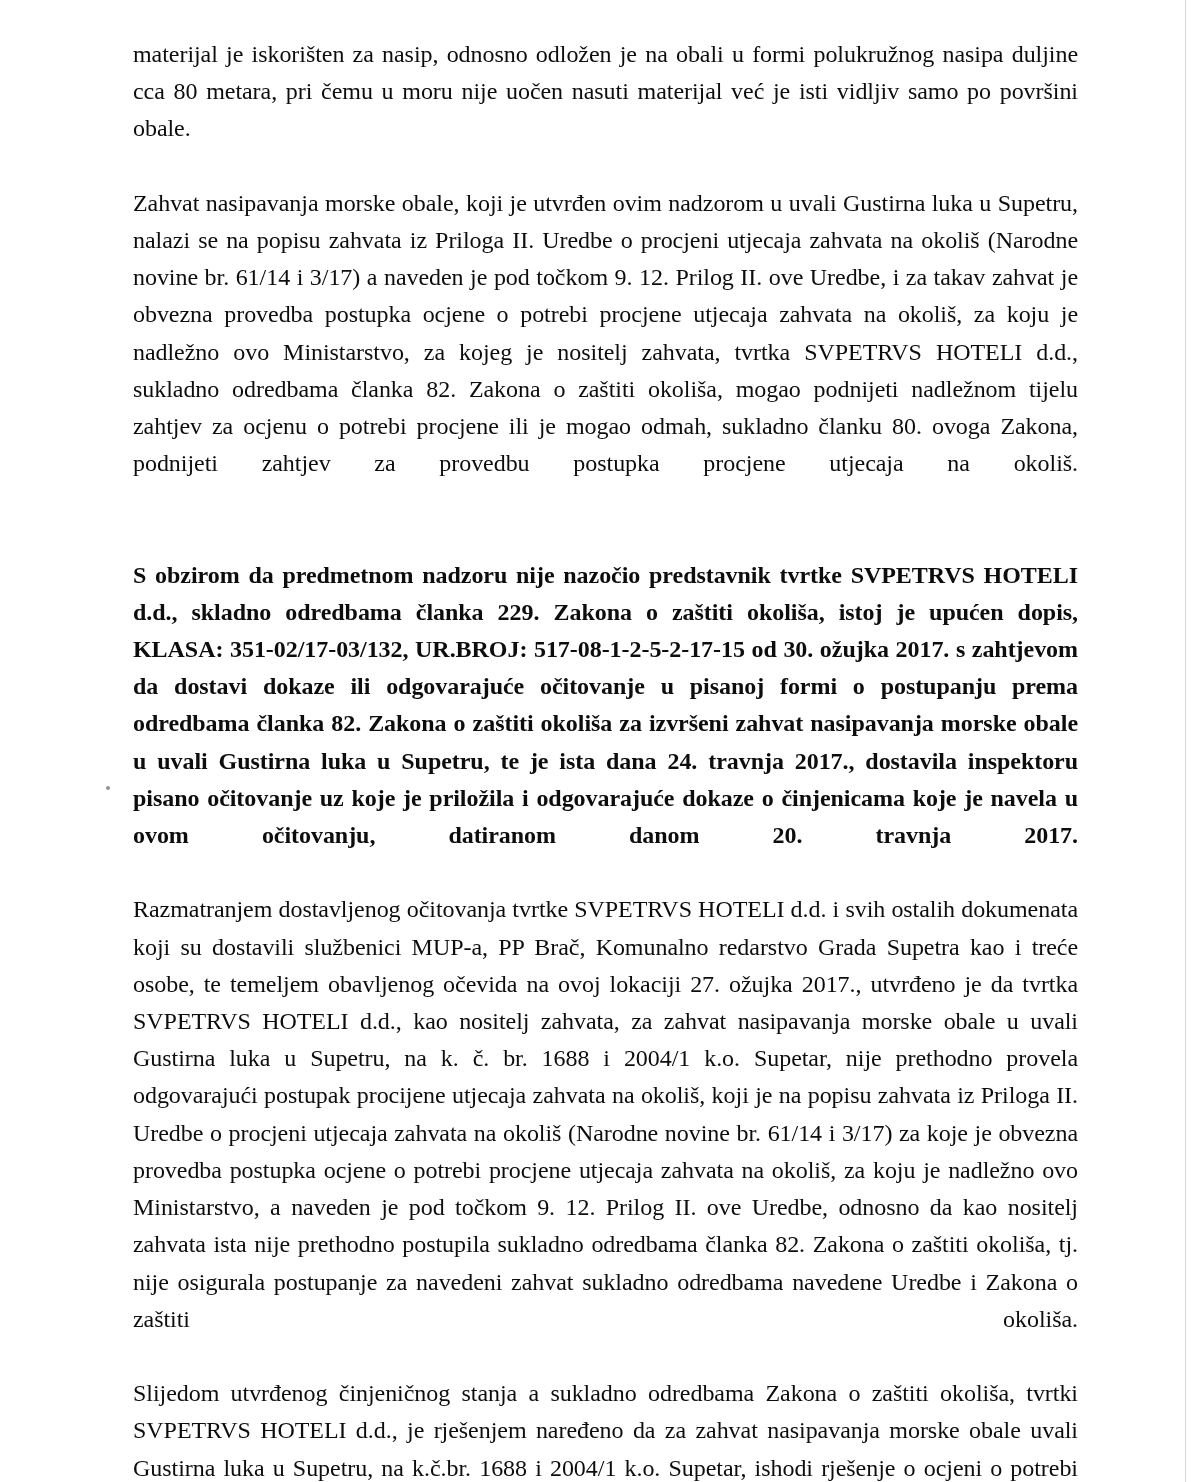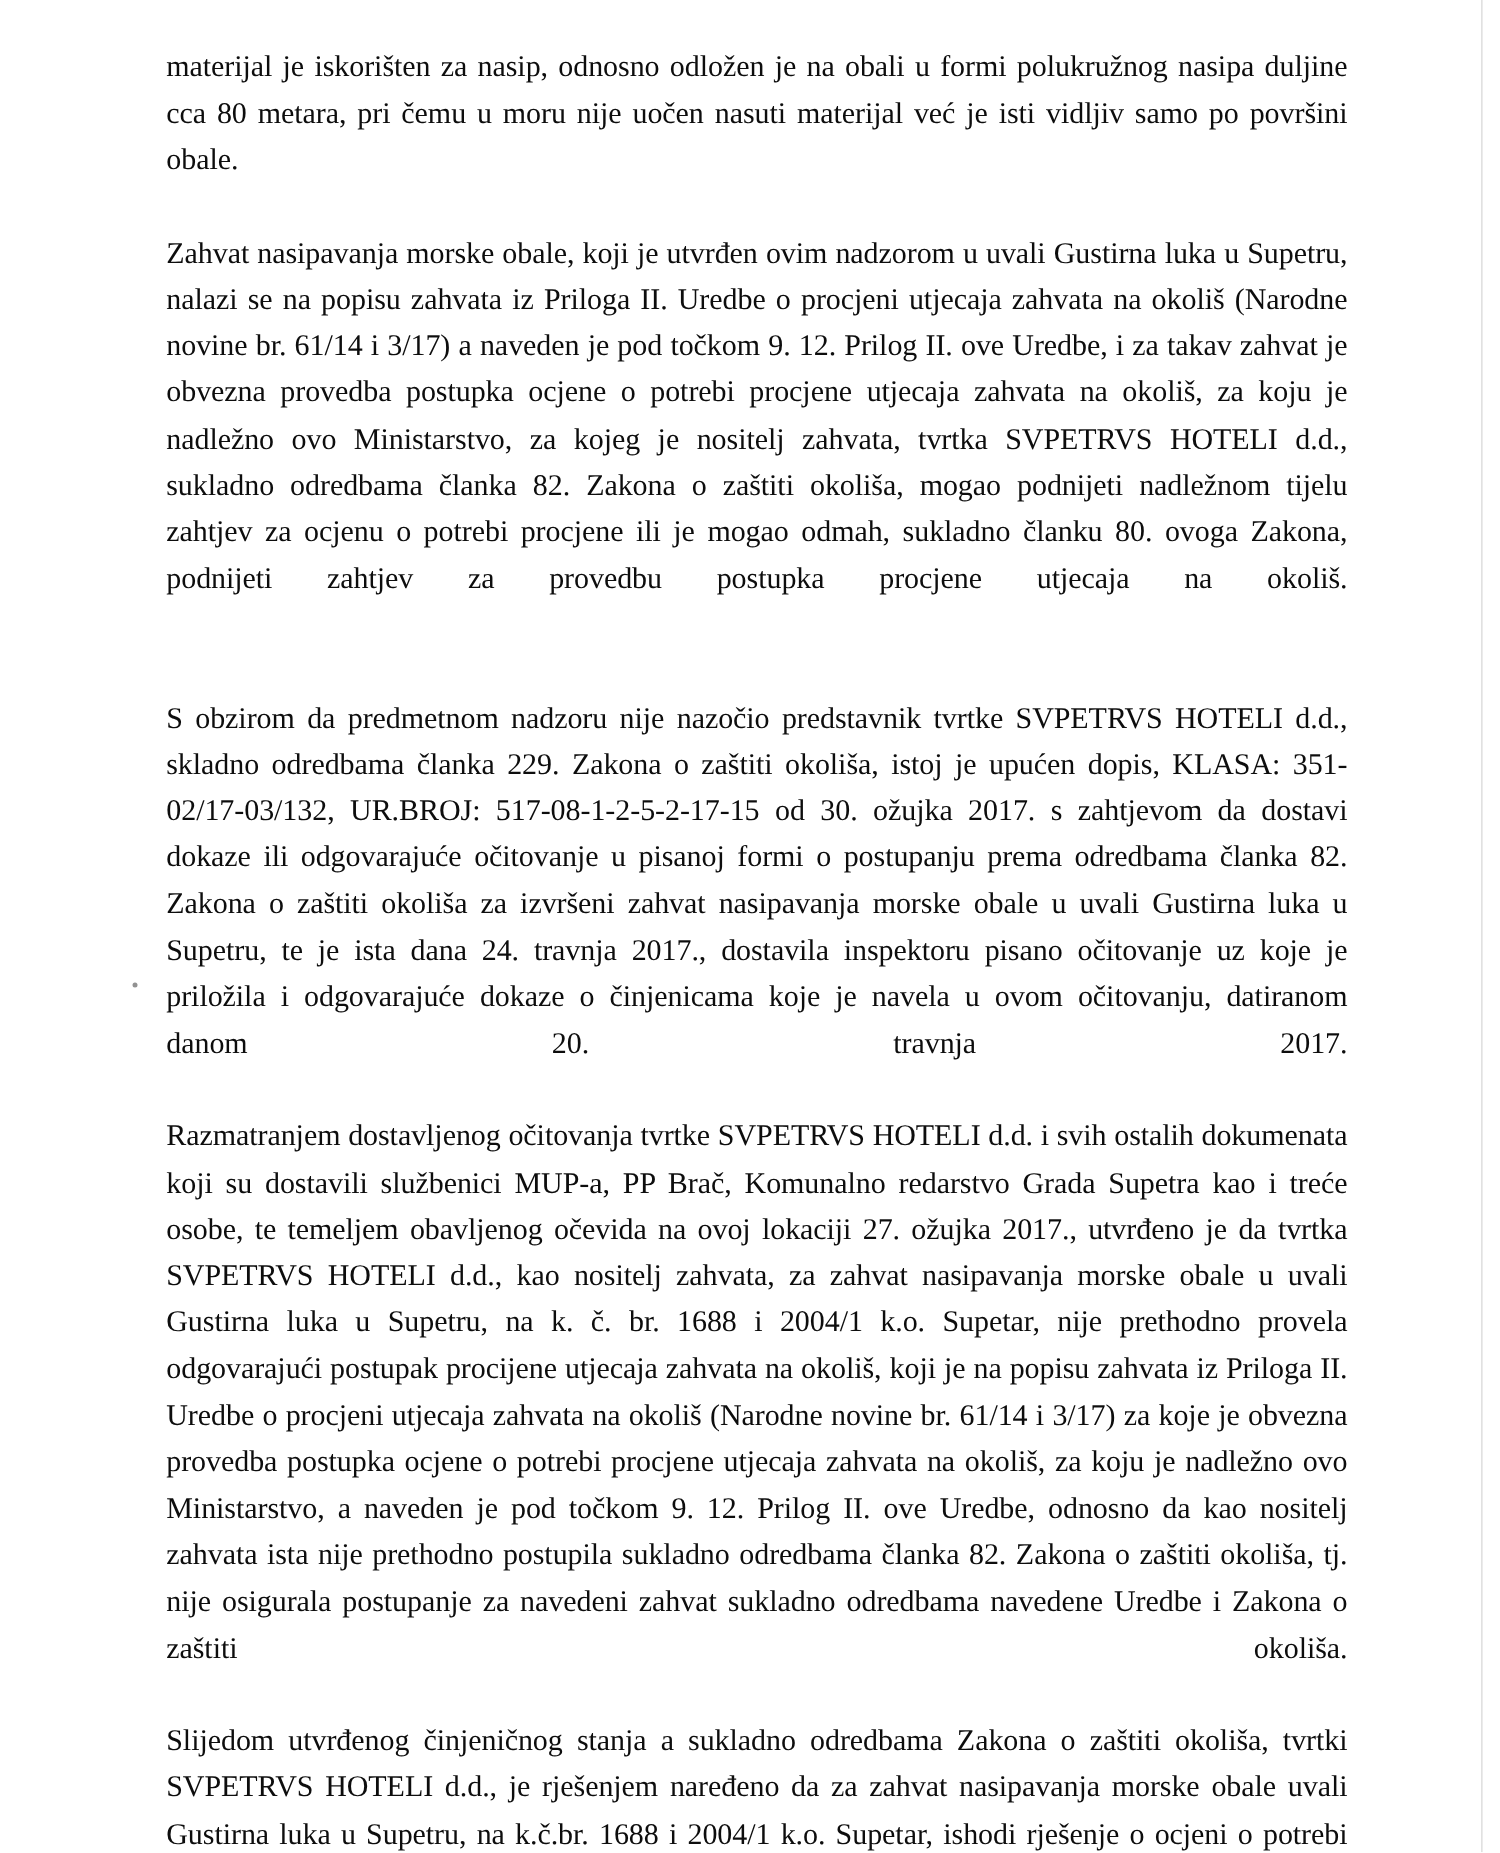--- a/index.html
+++ b/index.html
@@ -62,20 +62,21 @@
   
   p.para::after {
     content: "";
     display: inline-block;
     width: 100%;
   }
 
   
   p.para.gap-before {
     margin-top: 37px;
+    font-weight: bold;
   }
 </style>
 </head>
 <body>
 
 <div class="page">
 
   <div class="scan-edge-right"></div>
   <div class="scan-speck"></div>
 

